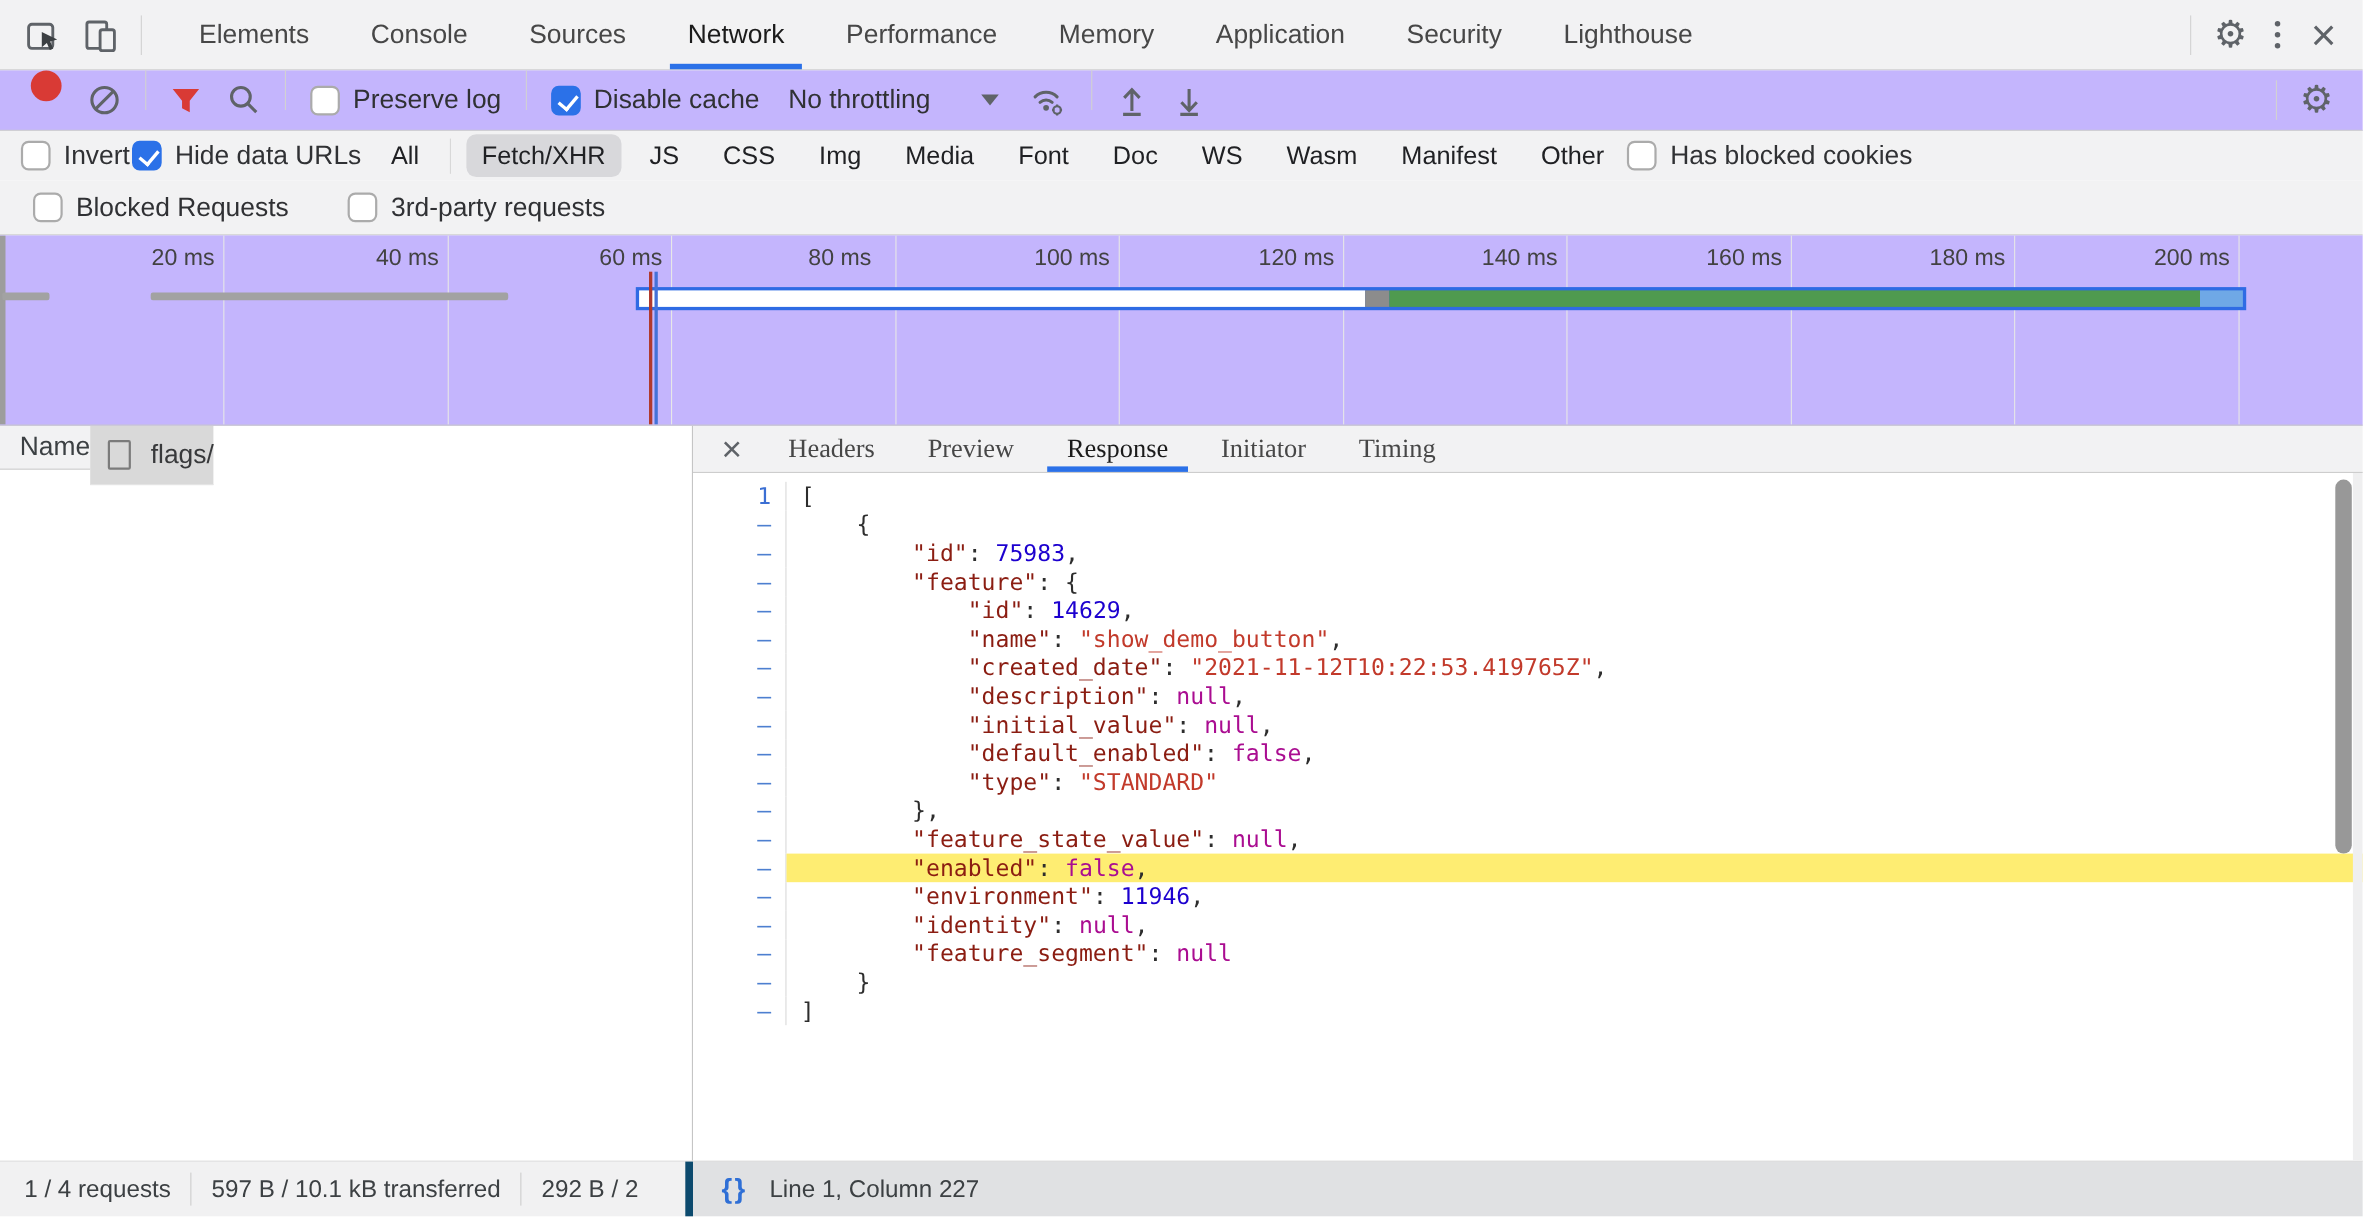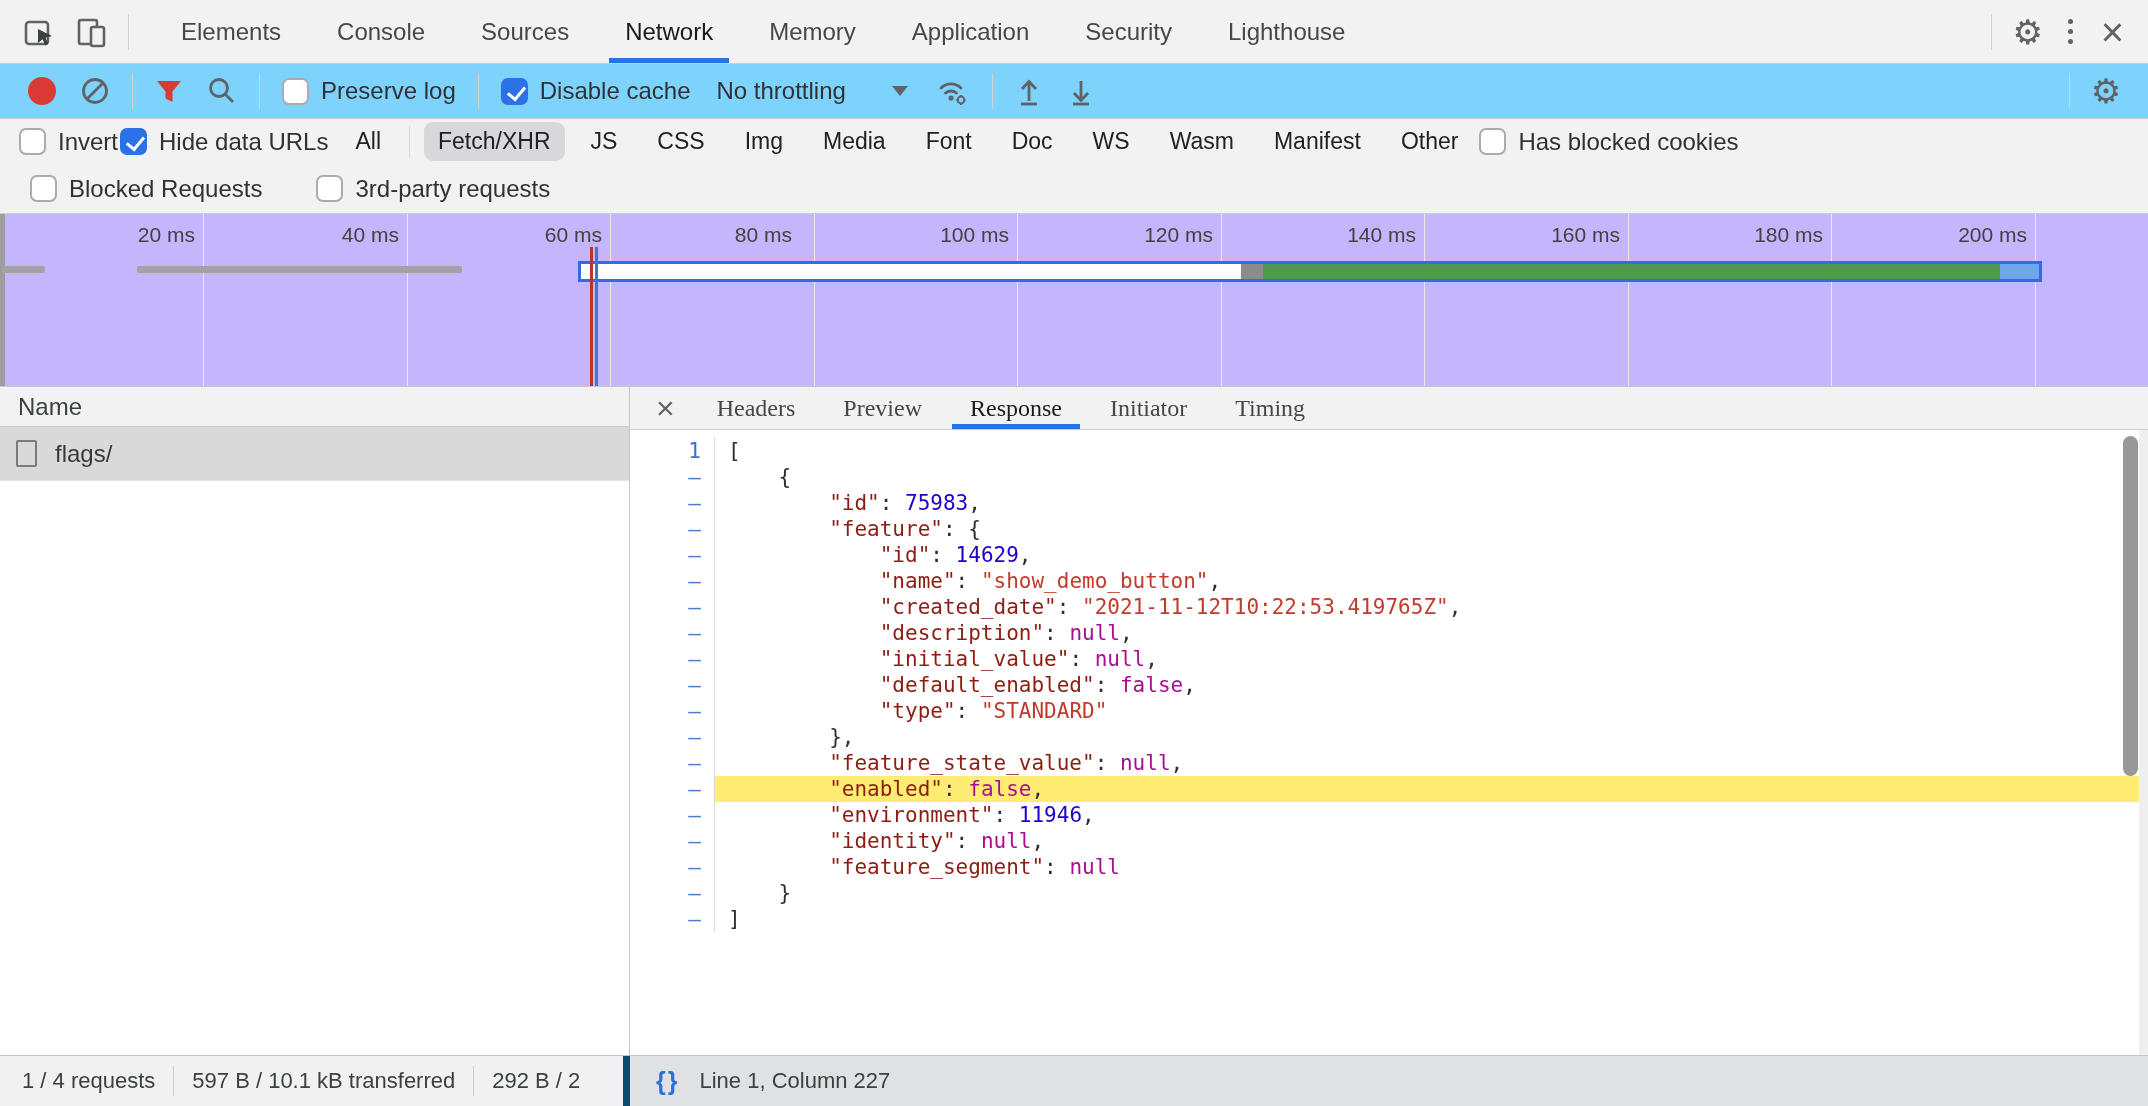--- a/index.html
+++ b/index.html
@@ -14,21 +14,21 @@
   .tab { padding:0 28px; display:flex; align-items:center; font-size:24px; color:#474747; position:relative; height:100%; }
   .tab.active { color:#1b1b1b; }
   .tab.active .tab-underline { position:absolute; left:12px; right:12px; bottom:0; height:5px; background:#2b71e8; }
   .tabbar-right { margin-left:auto; display:flex; align-items:center; padding-right:10px; }
   .gear-glyph { font-size:34px; color:#5f6368; line-height:1; }
   .kebab { display:flex; flex-direction:column; gap:5px; padding:0 14px; }
   .kebab i { width:5px; height:5px; border-radius:50%; background:#5f6368; }
   .close-x { font-size:40px; color:#5f6368; line-height:1; padding:0 14px; }
 
   
-  .toolbar2 { height:55px; background:#7dd3fc; border-bottom:1px solid #cdcdcd; display:flex; align-items:center; padding:0 16px; }
+  .toolbar2 { height:55px; background:#c4b5fd; border-bottom:1px solid #cdcdcd; display:flex; padding:0 16px; }
   .rec-dot { width:28px; height:28px; border-radius:50%; background:#d93a35; margin:0 12px; flex:none; }
   .t-icon { margin:0 11px; display:flex; align-items:center; flex:none; }
   .cb-row { display:flex; align-items:center; gap:12px; margin:0 12px; font-size:24px; color:#303134; white-space:nowrap; }
   .cb { width:27px; height:27px; border:2px solid #ababab; border-radius:7px; background:#fff; flex:none; position:relative; }
   .cb.checked { background:#2b71e8; border-color:#2b71e8; }
   .cb.checked::after { content:""; position:absolute; left:8px; top:3px; width:8px; height:14px; border:solid #fff; border-width:0 3.5px 3.5px 0; transform:rotate(40deg); }
   .throttle { display:flex; align-items:center; gap:46px; margin:0 14px; font-size:24px; color:#303134; }
   .tri-down { width:0; height:0; border-left:8px solid transparent; border-right:8px solid transparent; border-top:10px solid #5f6368; }
   .toolbar2 .right-gear { margin-left:auto; display:flex; align-items:center; }
 
@@ -50,21 +50,21 @@
   .ov-grip { position:absolute; left:0; top:0; width:5px; height:100%; background:#9d9d9d; }
   .gridline { position:absolute; top:0; bottom:0; width:1px; background:#e7e7e7; }
   .tick-label { position:absolute; top:9px; width:200px; text-align:right; font-size:21px; color:#424242; }
   .bar-gray { position:absolute; top:52px; height:7px; background:#a2a2a2; border-radius:2px; }
   .bar-sel { position:absolute; top:47px; height:21px; background:#2f6be4; display:flex; align-items:center; padding:3px; }
   .bar-seg { height:15px; flex:none; }
   .ev-marker { position:absolute; top:33px; bottom:0; width:3px; }
 
   
   .main { height:668px; display:flex; }
-  .left-panel { width:630px; flex:none; border-right:1px solid #c5c5c5; display:flex; flex-direction:column; background:#fff; }
+  .left-panel { width:630px; flex:none; border-right:1px solid #c5c5c5; display:flex; background:#fff; }
   .name-header { height:40px; background:#f2f2f3; border-bottom:1px solid #cdcdcd; display:flex; align-items:center; padding-left:18px; font-size:24px; color:#3c4043; }
   .req-row { height:54px; background:#d9d9d9; border-bottom:1px solid #e4e4e4; display:flex; align-items:center; padding-left:16px; gap:18px; font-size:24px; color:#38393b; }
   .file-icon { width:21px; height:27px; border:2px solid #7b7b7b; border-radius:2px; background:transparent; flex:none; }
 
   .right-panel { flex:1; display:flex; flex-direction:column; min-width:0; background:#fff; }
   .detail-tabs { height:43px; background:#f2f2f3; border-bottom:1px solid #cdcdcd; display:flex; align-items:center; font-size:24px; color:#474747; padding-left:8px; flex:none; }
   .dclose { font-size:32px; color:#5f6368; padding:0 18px; line-height:1; }
   .dtab { padding:0 24px; height:100%; display:flex; align-items:center; position:relative;font-family:Liberation Serif, serif; }
   .dtab.active { color:#1b1b1b; }
   .dtab.active .tab-underline { position:absolute; left:6px; right:6px; bottom:0; height:5px; background:#2b71e8; }
@@ -113,20 +113,23 @@
         </div>
       <div class="tab">
           <span>Console</span>
         </div>
       <div class="tab">
           <span>Sources</span>
         </div>
       <div class="tab active">
           <span>Network</span>
           <i class="tab-underline"></i>
+        </div>
+      <div class="tab">
+          <span>Performance</span>
         </div>
       <div class="tab">
           <span>Memory</span>
         </div>
       <div class="tab">
           <span>Application</span>
         </div>
       <div class="tab">
           <span>Security</span>
         </div>

